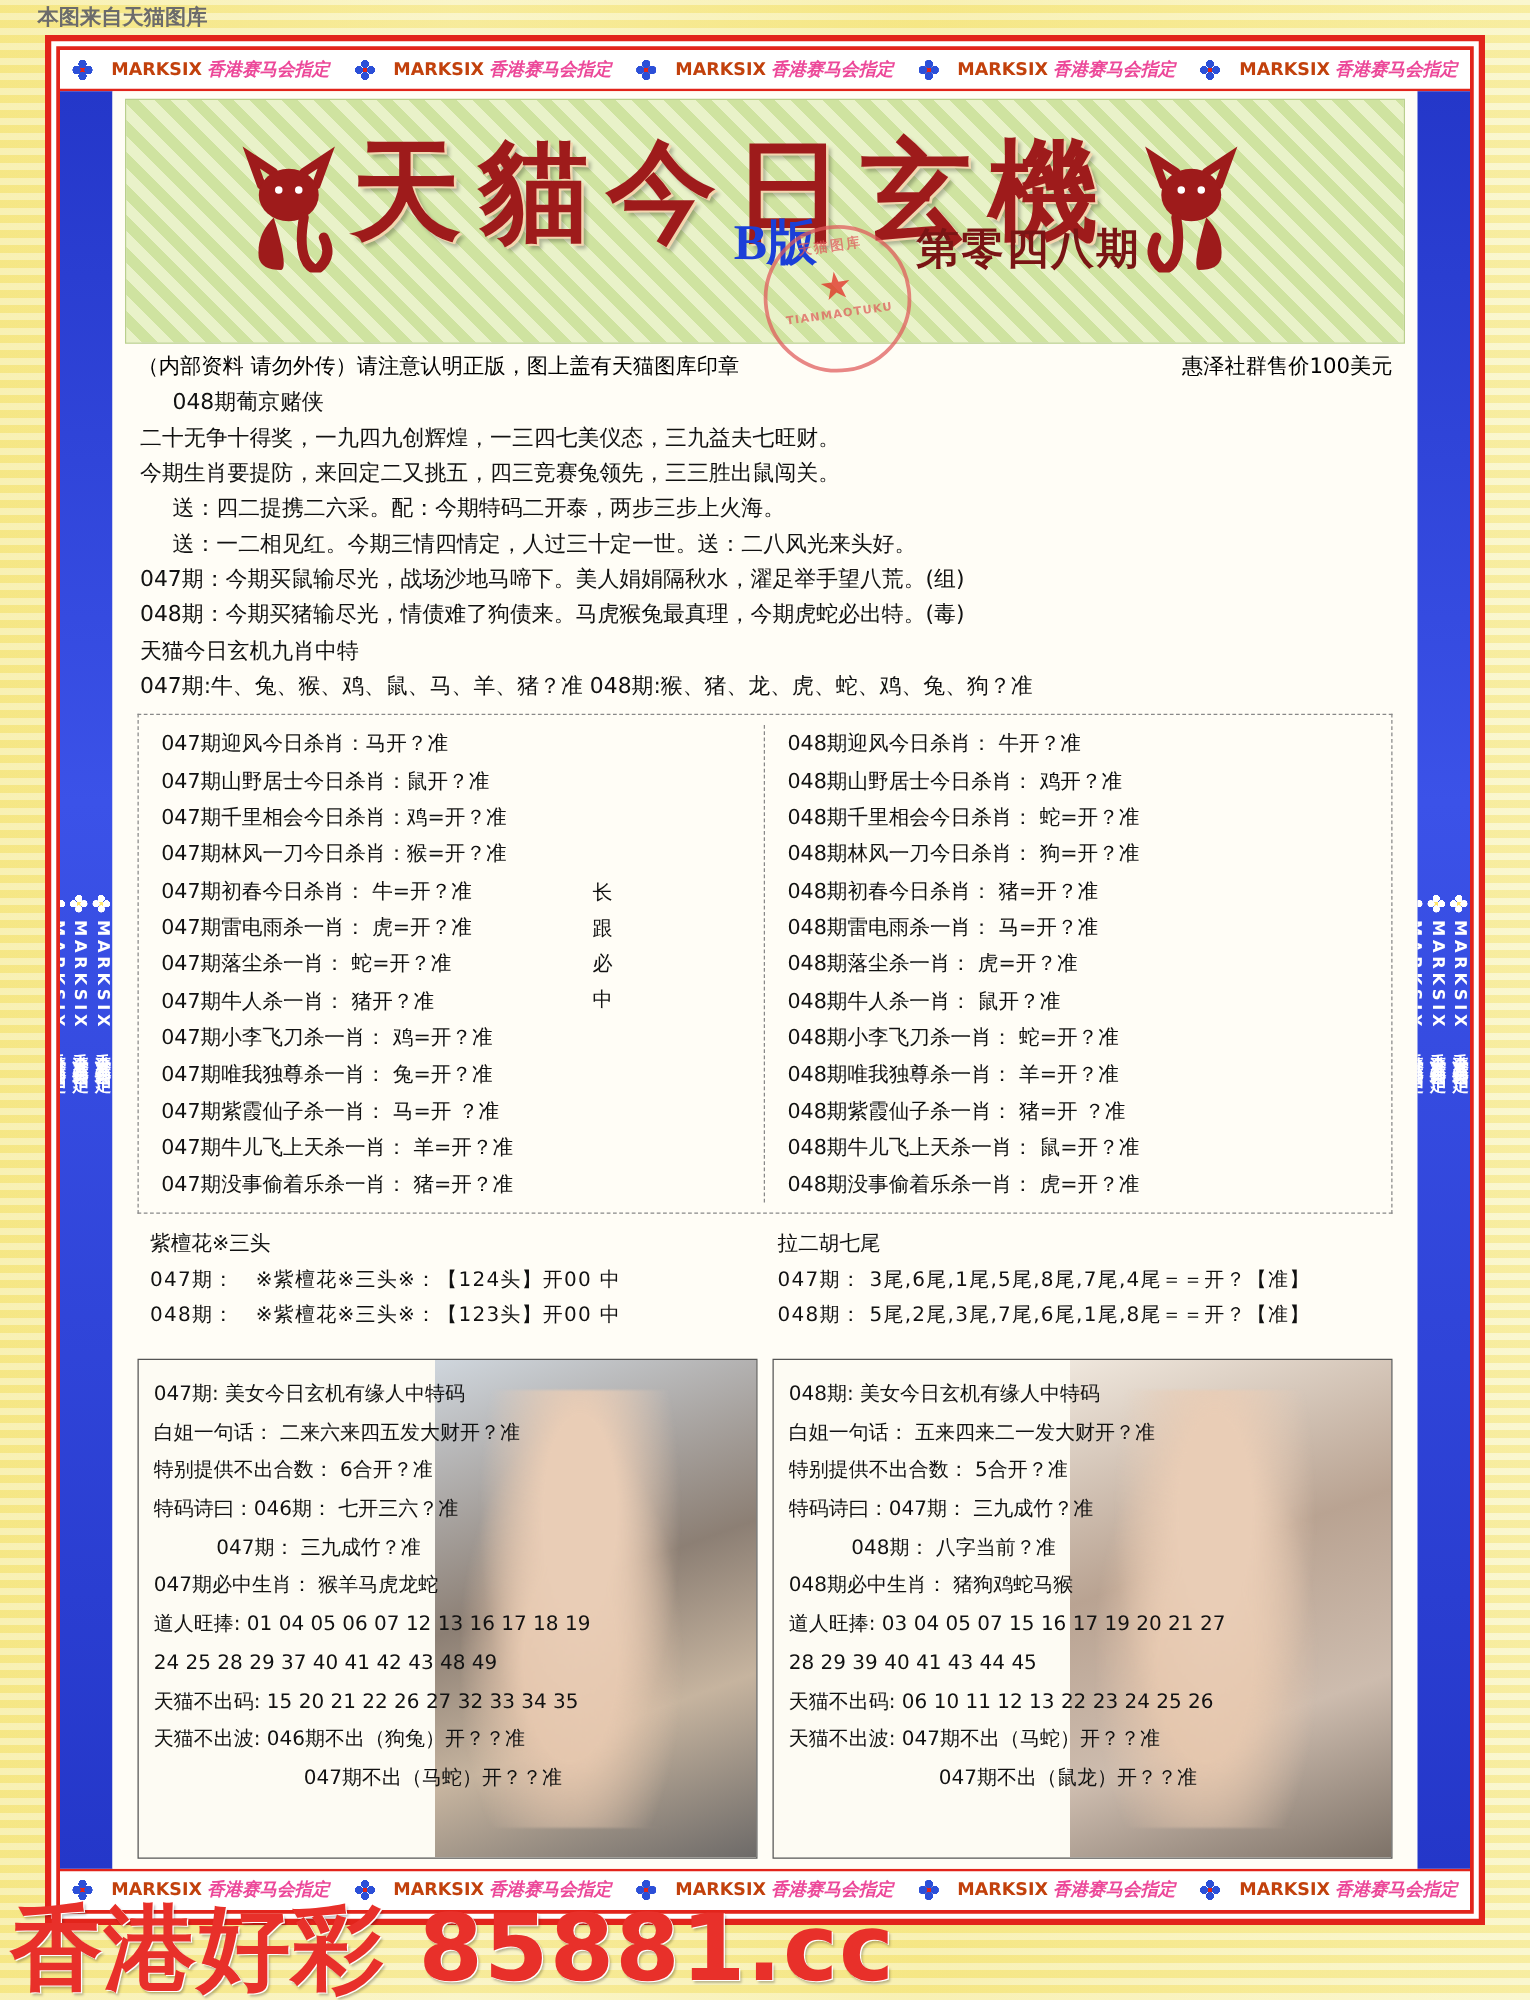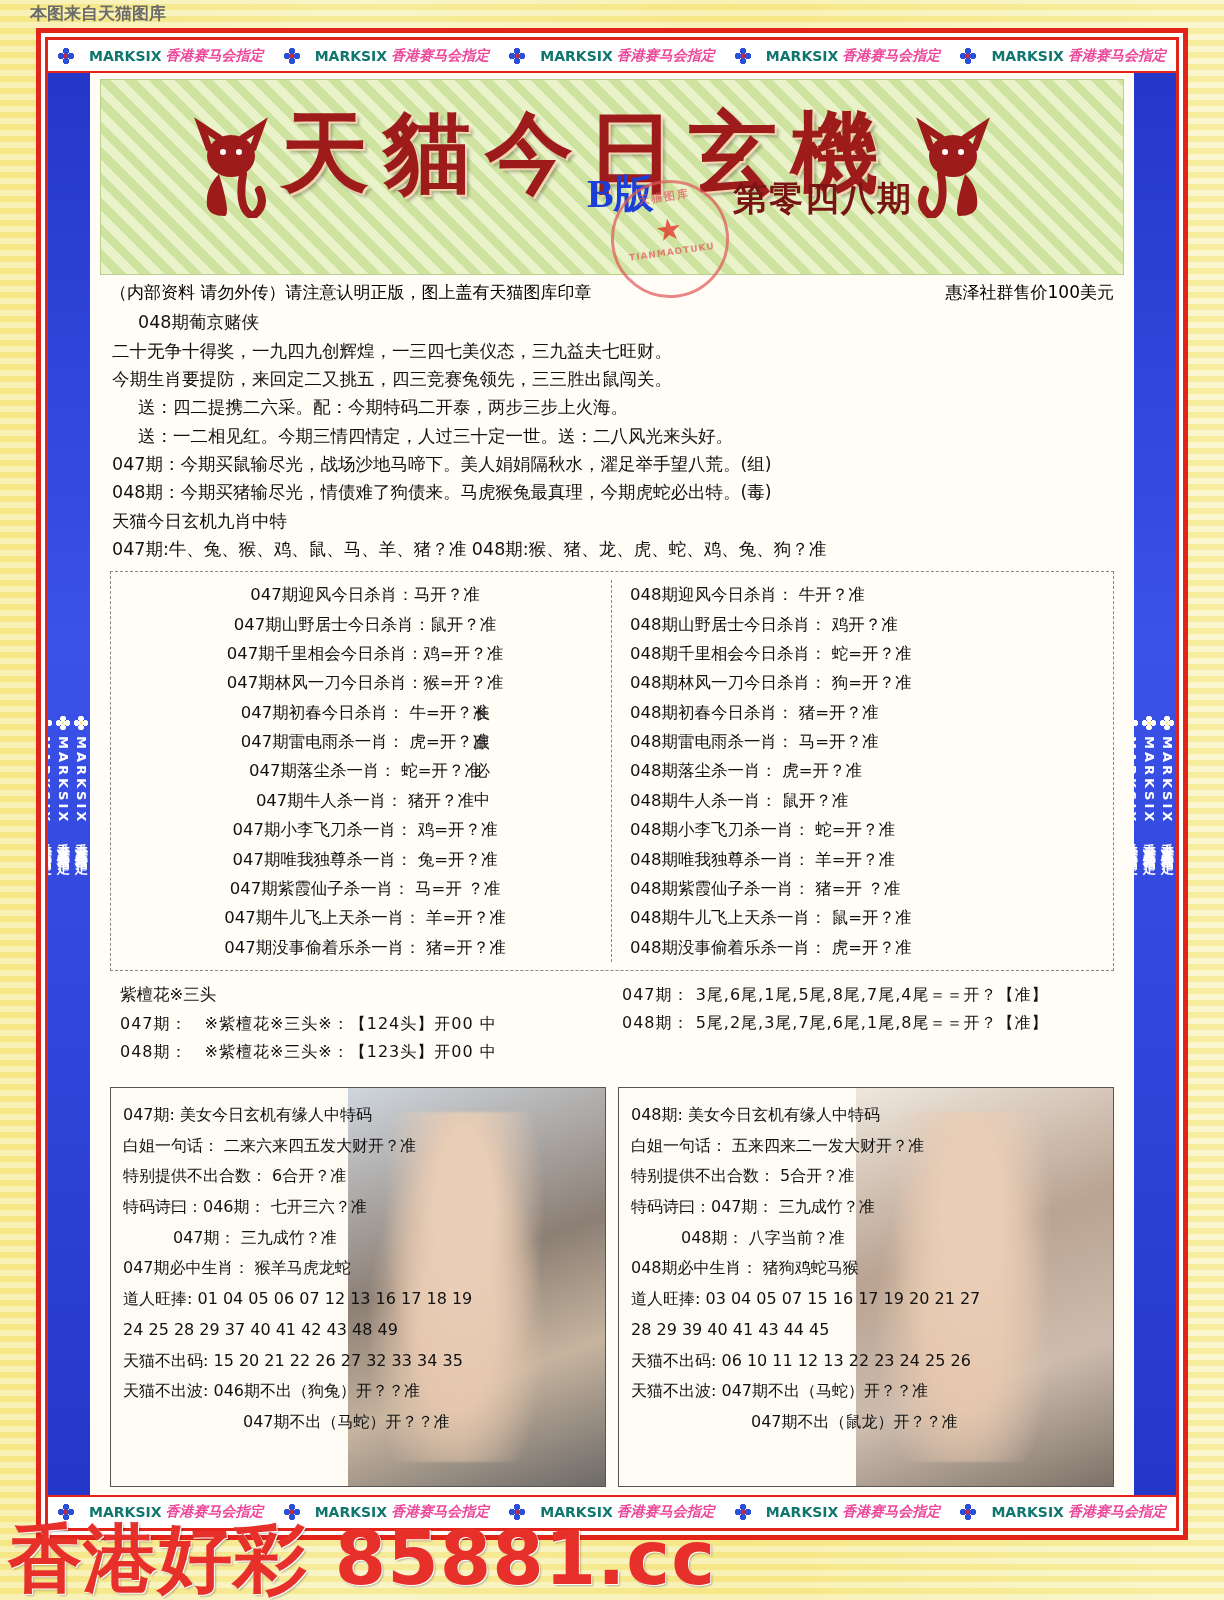--- a/index.html
+++ b/index.html
@@ -68,21 +68,21 @@
   }
   .flower::before, .flower::after {
     content:""; position:absolute; inset:0;
     background:
       radial-gradient(circle at 50% 20%, #2b4fd8 3.2px, transparent 3.4px),
       radial-gradient(circle at 20% 50%, #2b4fd8 3.2px, transparent 3.4px),
       radial-gradient(circle at 80% 50%, #2b4fd8 3.2px, transparent 3.4px),
       radial-gradient(circle at 50% 80%, #2b4fd8 3.2px, transparent 3.4px),
       radial-gradient(circle at 50% 50%, #e2241b 2.6px, transparent 2.8px);
   }
-  .strip .txt-en { color:#0f766e;margin-left:11px; }
+  .strip .txt-en { color:#c2410c;margin-left:11px; }
   .strip .txt-cn { color:#ec4899;font-style:italic; }
 
   .body-area { flex:1; display:flex; }
 
   
   .side {
     width:42px;
     background:linear-gradient(180deg,#2437c9,#3b52e8 40%,#2437c9);
     position:relative;
     overflow:hidden;
@@ -181,21 +181,21 @@
     display:flex;
     position:relative;
     padding:8px 0 8px 0;
     background:#fffdf6;
   }
   .box-col {
     width:50%;
     padding:0 10px 0 18px;
     font-size:16.5px; line-height:1.78; color:#111;
   }
-  .box-col.left { border-right:1px dashed #888;text-align:center; }
+  .box-col.left { border-right:1px dashed #888; }
   .vlabel {
     position:absolute; left:50%; transform:translateX(-140px);
     top:128px; font-size:16px; line-height:1.78; color:#111; text-align:center;
     width:20px;
   }
 
   
   .mid-rows {
     display:flex; margin:10px 14px 0 14px; font-size:16px; color:#111;
   }
@@ -381,20 +381,21 @@
 
           <div class="mid-rows">
             <div class="mid-col">
               <div class="hd">紫檀花※三头</div>
               <div id="mid-left">
                   <div class="mono-sp">047期：　※紫檀花※三头※：【124头】开00 中</div>
                   <div class="mono-sp">048期：　※紫檀花※三头※：【123头】开00 中</div>
                 </div>
             </div>
             <div class="mid-col">
+              <div class="hd">拉二胡七尾</div>
               <div id="mid-right">
                   <div class="mono-sp">047期：  3尾,6尾,1尾,5尾,8尾,7尾,4尾＝＝开？【准】</div>
                   <div class="mono-sp">048期：  5尾,2尾,3尾,7尾,6尾,1尾,8尾＝＝开？【准】</div>
                 </div>
             </div>
           </div>
 
           <div class="panels">
             <div class="panel left">
               <div class="photo">

